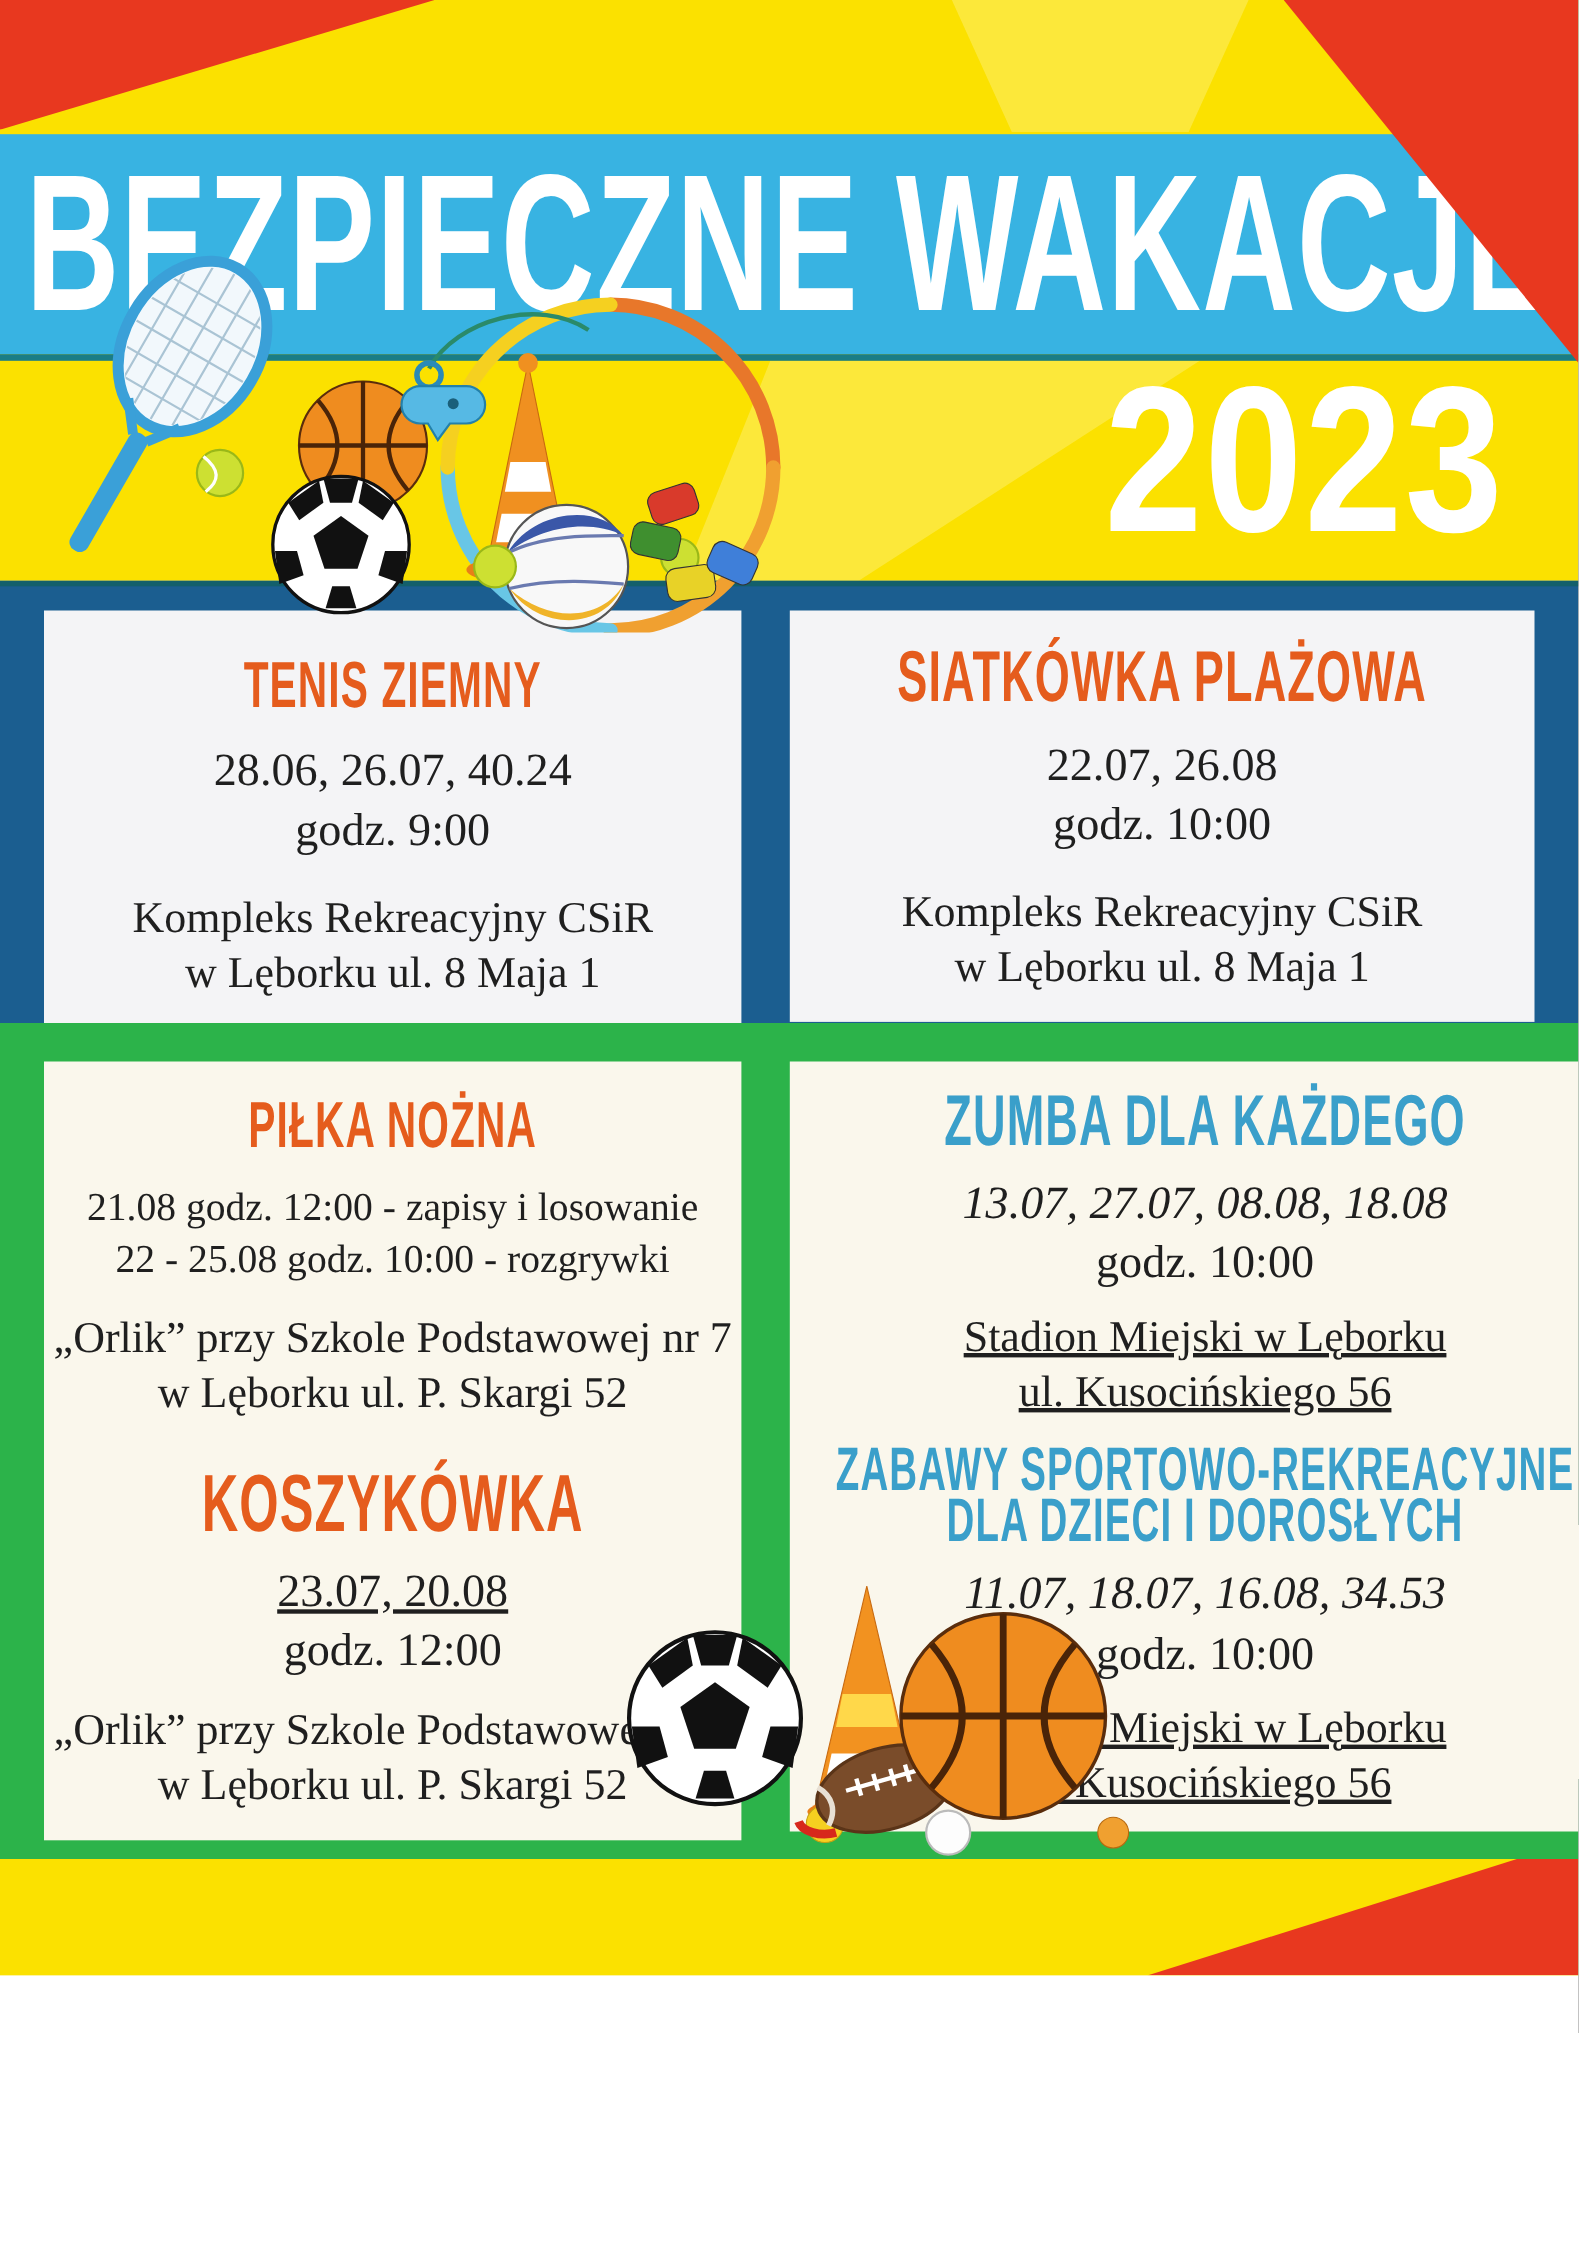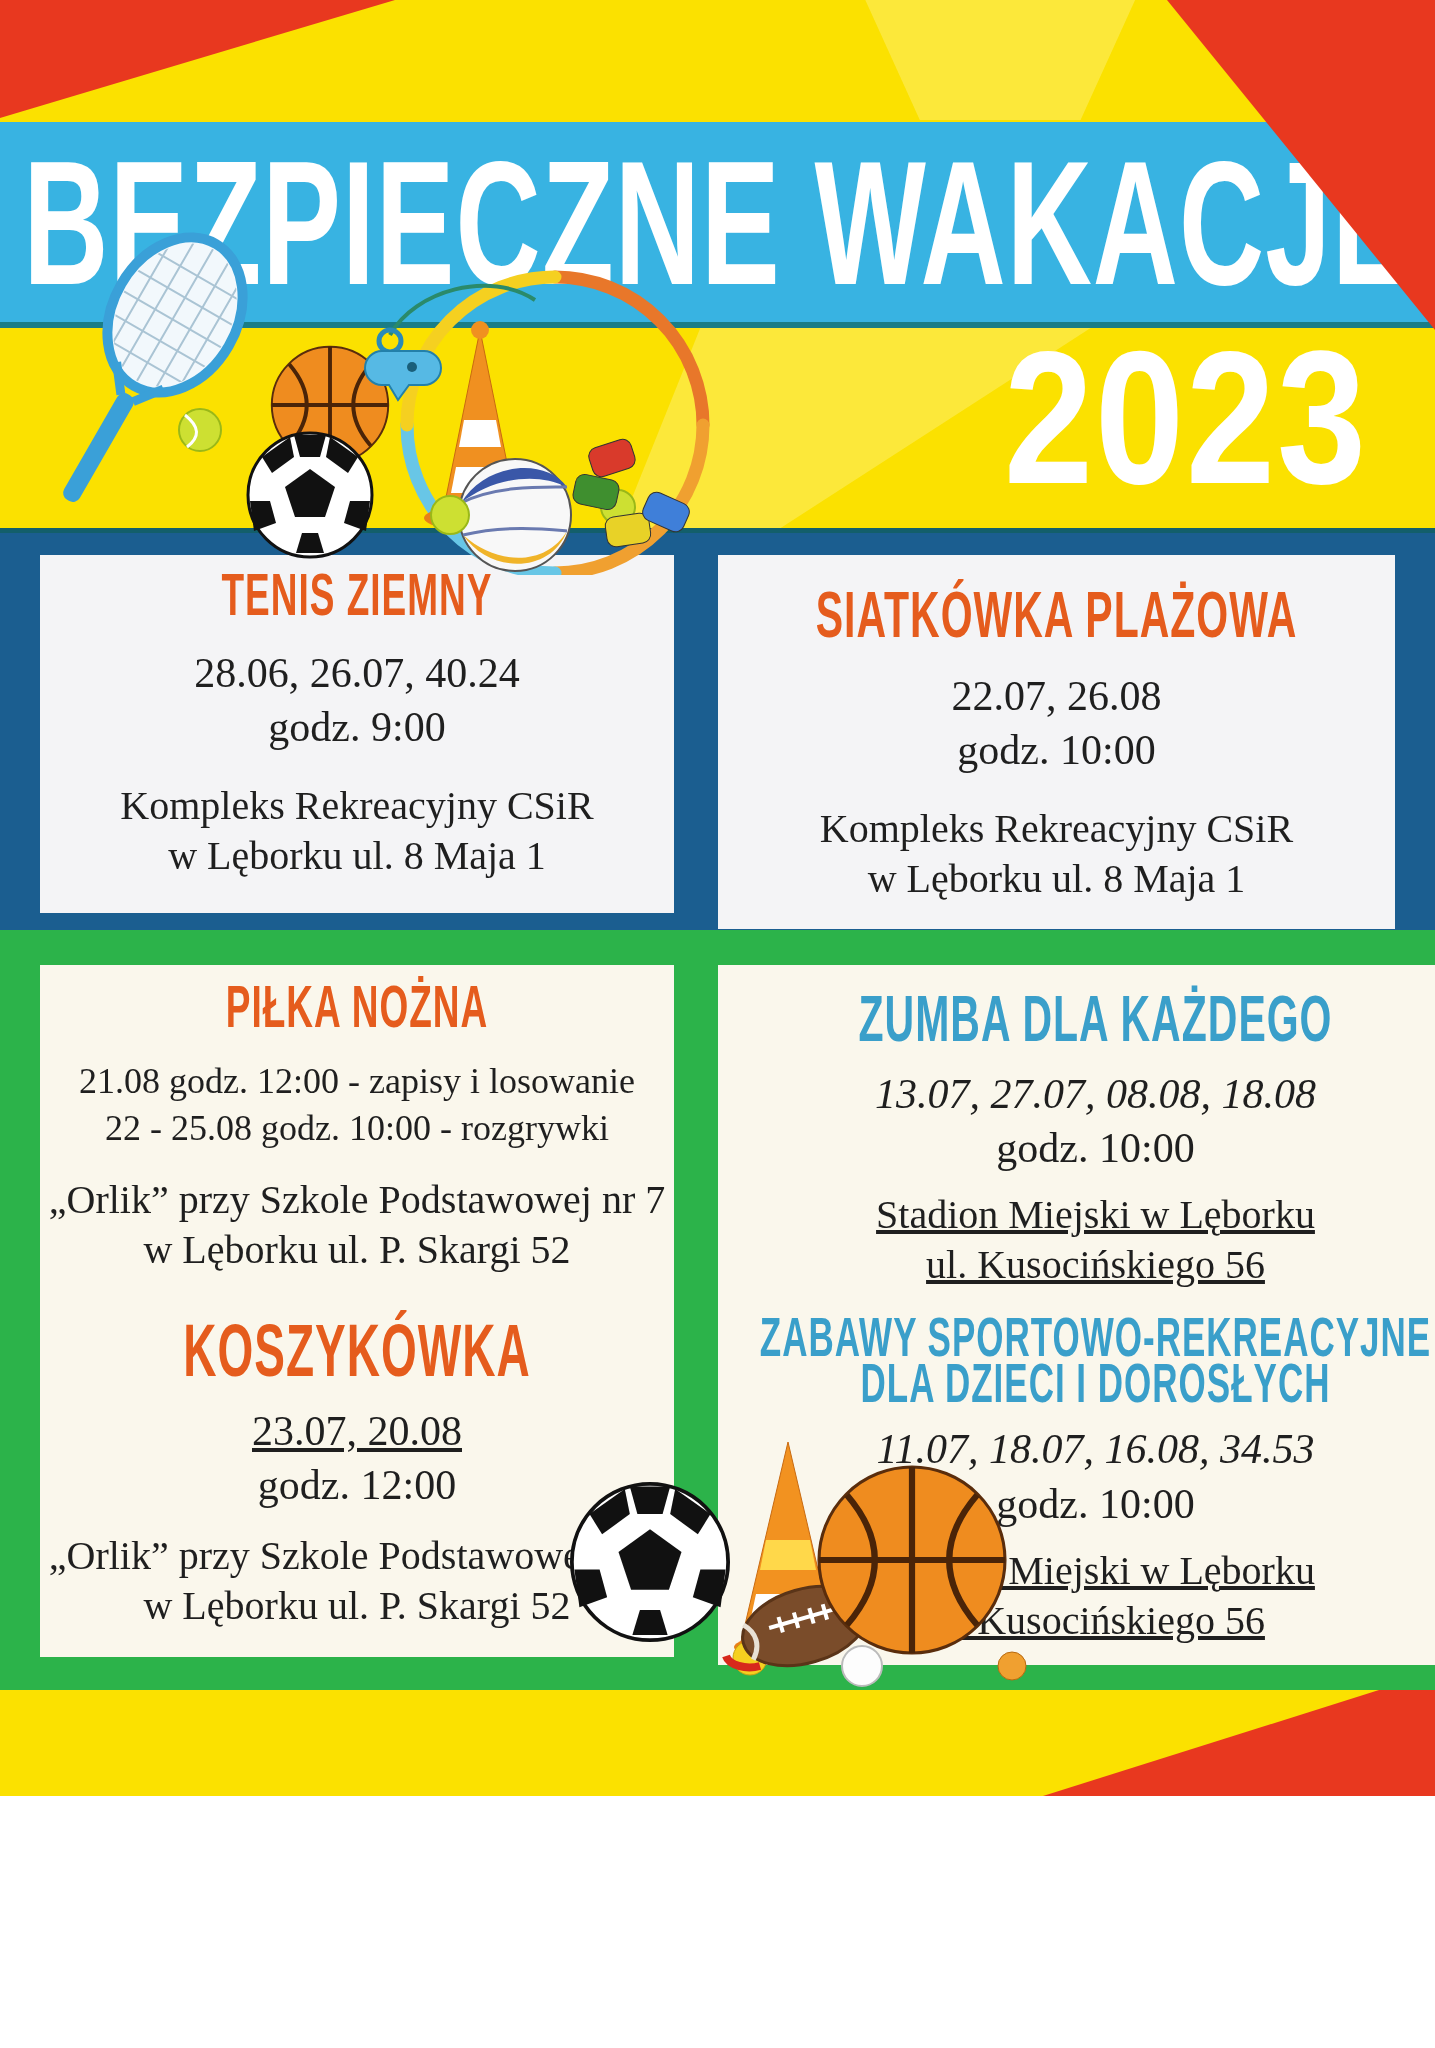--- a/index.html
+++ b/index.html
@@ -30,23 +30,23 @@
   .section-green{position:absolute;left:0;top:930px;width:1435px;height:760px;background:#2cb34a;}
   .yellow-strip{position:absolute;left:0;top:1690px;width:1435px;height:106px;background:#fbe100;}
   .red-br{position:absolute;right:0;top:1690px;width:400px;height:106px;background:#e8381f;
           clip-path:polygon(86% 0,100% 0,100% 100%,2% 100%);}
   .footer{position:absolute;left:0;top:1796px;width:1435px;height:252px;background:#ffffff;}
   
   .card{position:absolute;text-align:center;color:#1f1f1f;
         font-family:"Liberation Serif",serif;}
   .card-light{background:#f4f4f6;}
   .card-cream{background:#faf7ec;}
-  .card1{left:40px;top:27px;width:634px;height:348px;padding-top:10px;}
+  .card1{left:40px;top:27px;width:634px;height:348px;padding-top:38px;}
   .card2{left:718px;top:27px;width:677px;height:348px;padding-top:26px;}
-  .card3{left:40px;top:35px;width:634px;height:680px;padding-top:12px;}
+  .card3{left:40px;top:35px;width:634px;height:680px;padding-top:28px;}
   .card4{left:718px;top:35px;width:755px;height:680px;padding-top:20px;}
   .ev-title{display:block;font-family:"Liberation Sans",sans-serif;font-weight:700;
             color:#e55c1d;line-height:1.7;transform:scaleY(1.6);letter-spacing:1px;white-space:nowrap;}
   .t37{font-size:37px;} .t41{font-size:41px;} .t46{font-size:46px;} .t35{font-size:35px;line-height:1.55;}
   .blue-title{color:#3a9fca;}
   .ev-dates{font-size:42px;line-height:1.3;}
   .ev-sched{font-size:36px;line-height:1.3;}
   .ev-venue{font-size:40px;line-height:1.25;}
   .mt14{margin-top:14px;text-decoration:underline;}.mt18{margin-top:18px;}.mt12{margin-top:12px;font-style:italic;}
   .mt20{margin-top:20px;}.mt24{margin-top:24px;}.mt26{margin-top:26px;}.mt36{margin-top:36px;}

